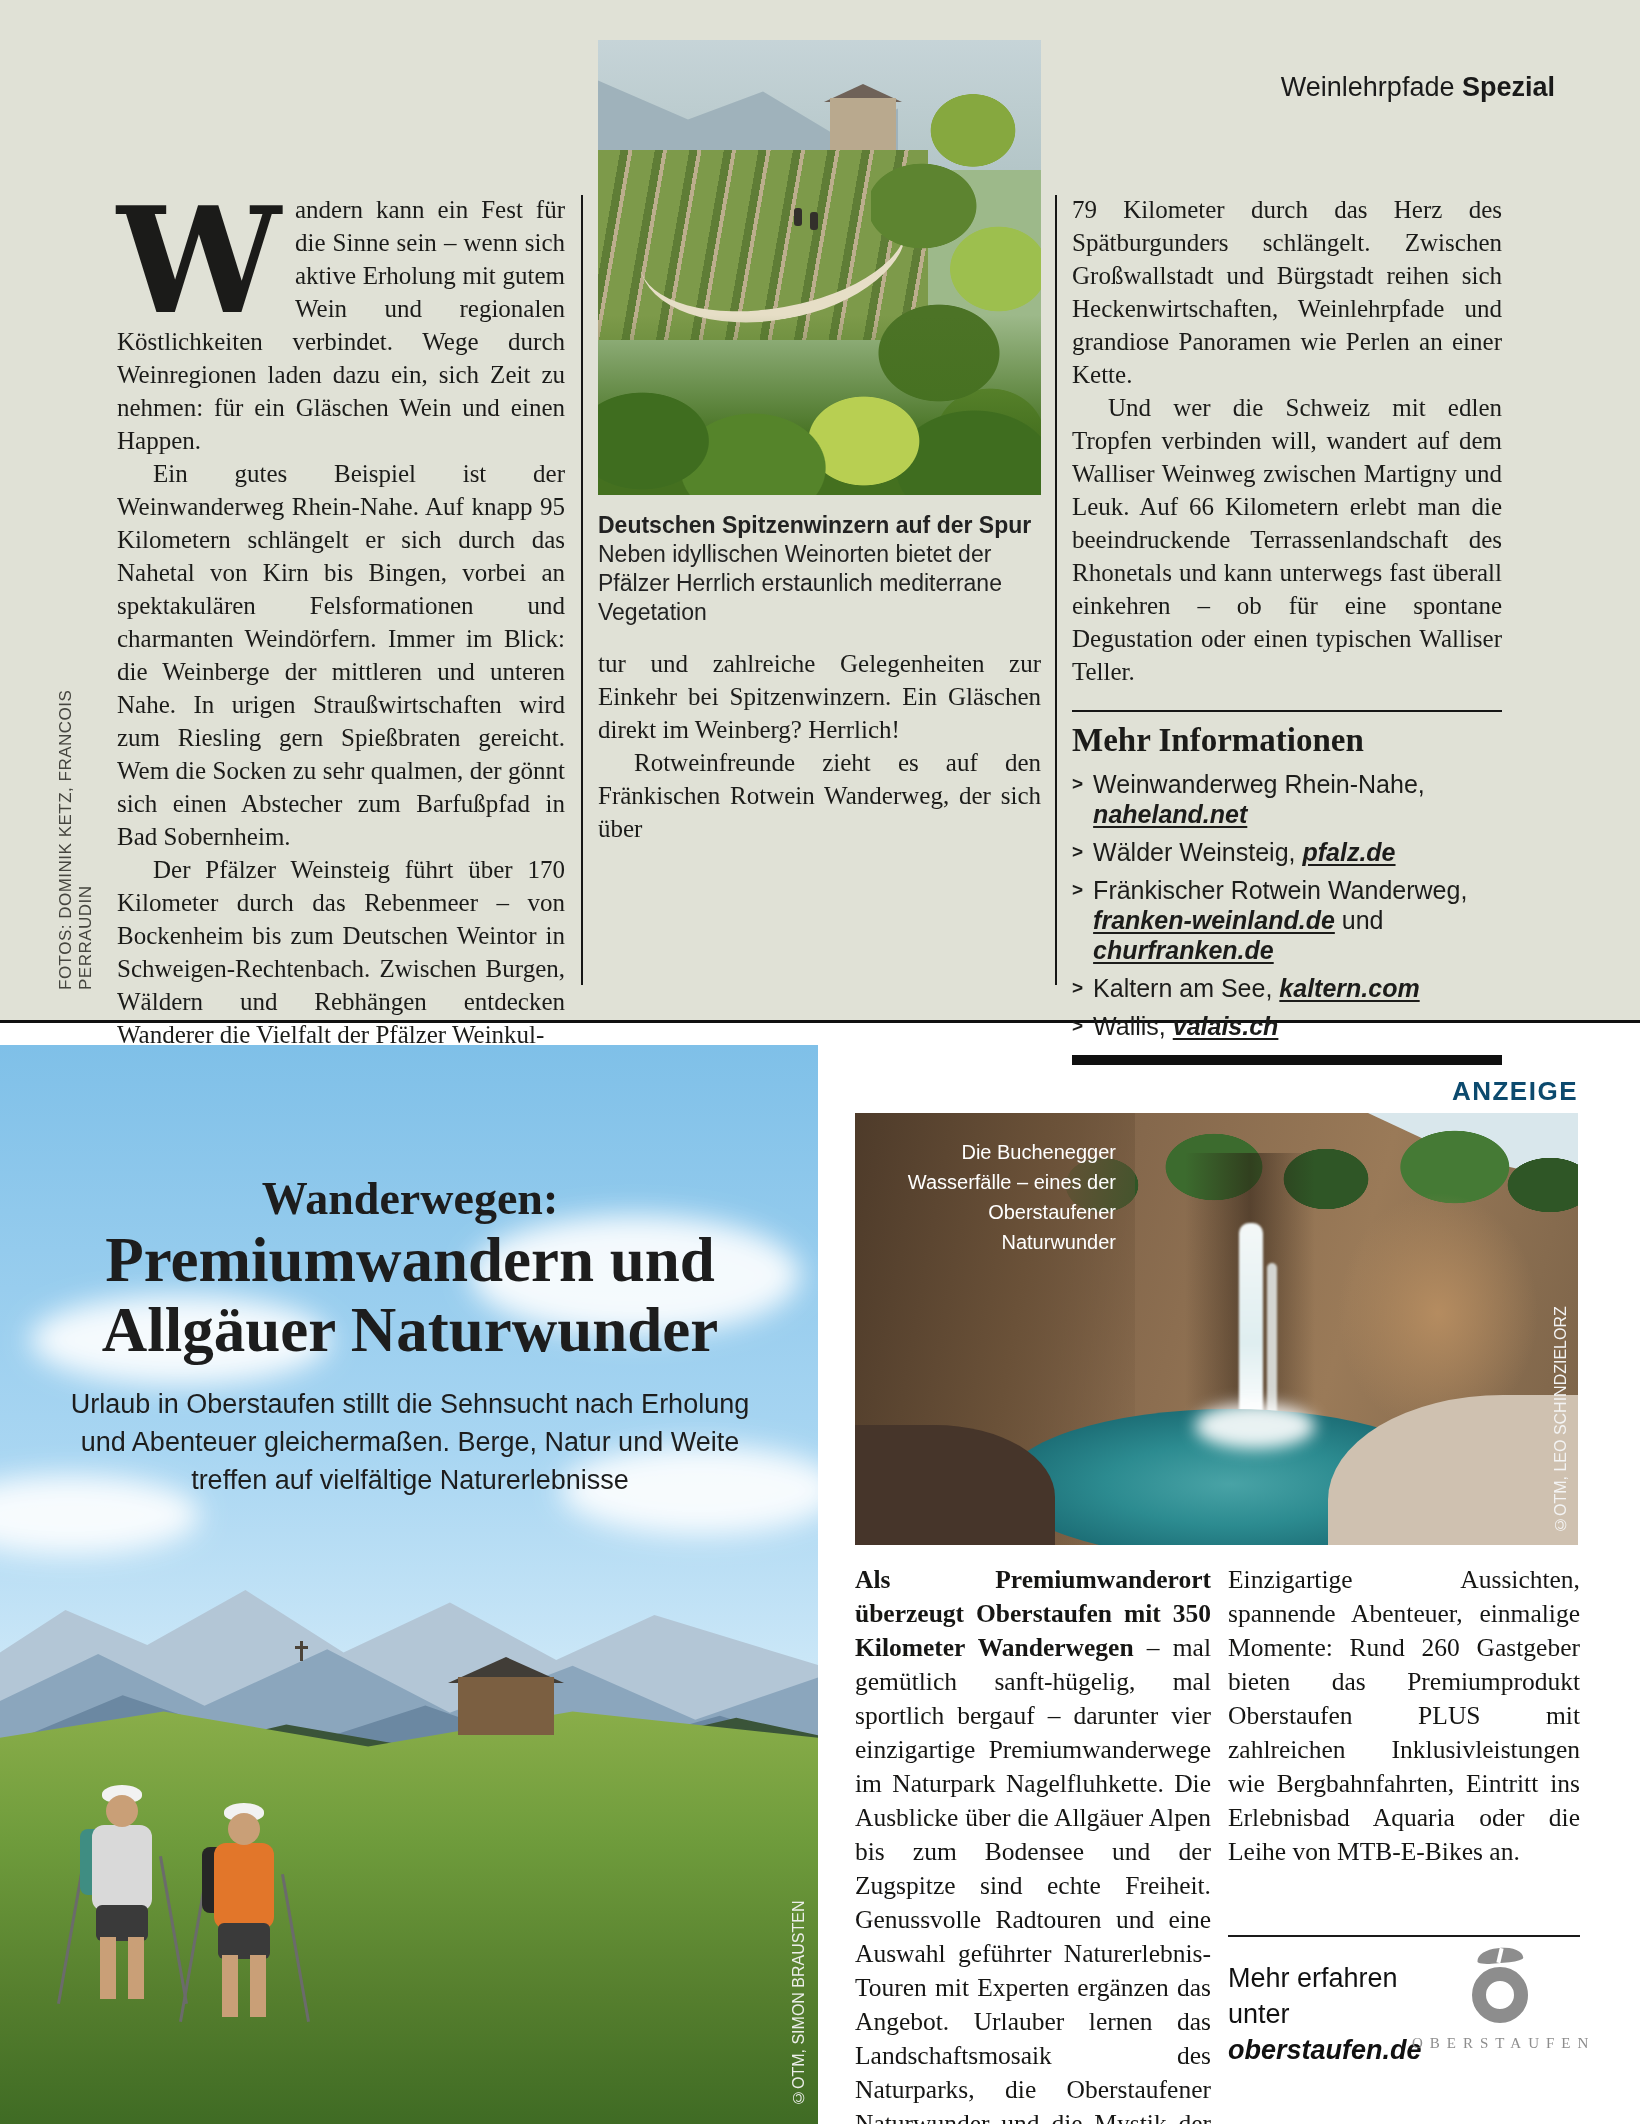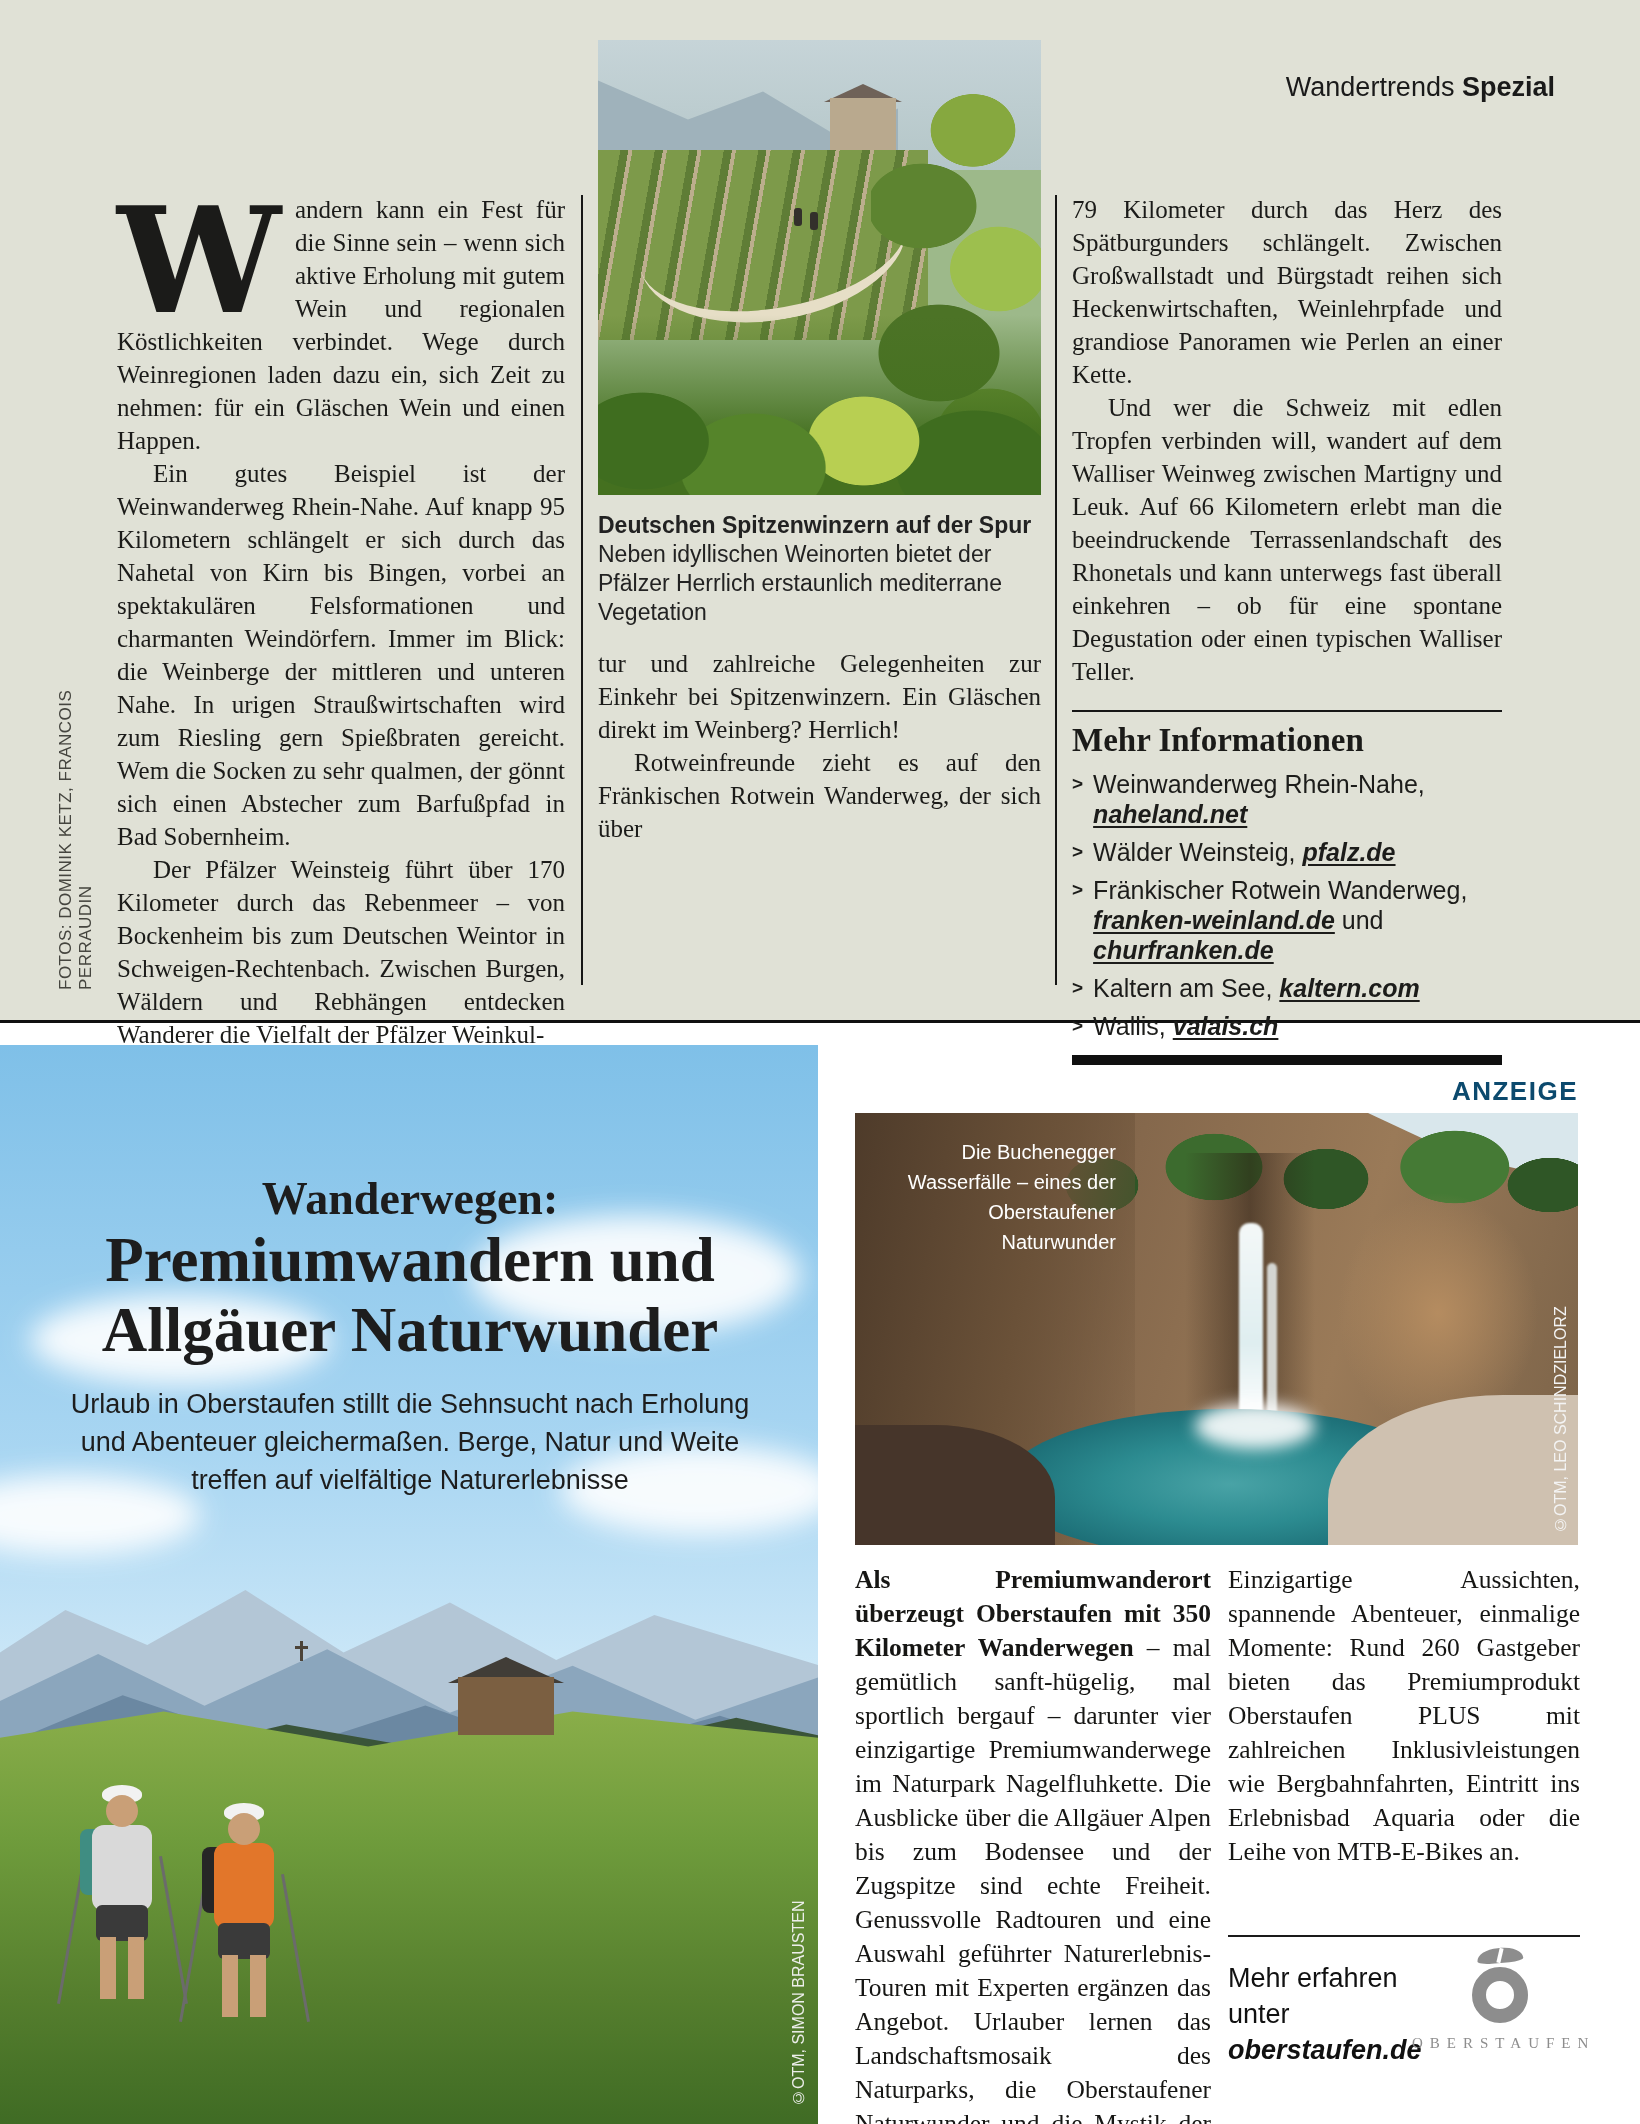--- a/index.html
+++ b/index.html
@@ -166,21 +166,21 @@
                 linear-gradient(180deg,rgba(63,109,31,0) 0%,#44701f 70%);}
 </style>
 </head>
 <body>
 
 <div class="page">
 
   <div class="abs topbg"></div>
 
   <div class="abs kicker">
-    <span>Wandertrends</span>
+    <span>Weinlehrpfade</span>
     <b>Spezial</b>
   </div>
 
   <div class="abs vtext credit-left">FOTOS: DOMINIK KETZ, FRANCOIS PERRAUDIN</div>
 
   <div class="abs bodycol col1">
     <p><span class="dropcap">W</span><span>andern kann ein Fest für die Sinne sein – wenn sich aktive Erholung mit gutem Wein und regionalen Köstlichkeiten verbindet. Wege durch Weinregionen laden dazu ein, sich Zeit zu nehmen: für ein Gläschen Wein und einen Happen.</span></p>
     <p class="ind">Ein gutes Beispiel ist der Weinwanderweg Rhein-Nahe. Auf knapp 95 Kilometern schlängelt er sich durch das Nahetal von Kirn bis Bingen, vorbei an spektakulären Felsformationen und charmanten Weindörfern. Immer im Blick: die Weinberge der mittleren und unteren Nahe. In urigen Straußwirtschaften wird zum Riesling gern Spießbraten gereicht. Wem die Socken zu sehr qualmen, der gönnt sich einen Abstecher zum Barfußpfad in Bad Sobernheim.</p>
     <p class="ind">Der Pfälzer Weinsteig führt über 170 Kilometer durch das Rebenmeer – von Bockenheim bis zum Deutschen Weintor in Schweigen-Rechtenbach. Zwischen Burgen, Wäldern und Rebhängen entdecken Wanderer die Vielfalt der Pfälzer Weinkul-</p>
   </div>

